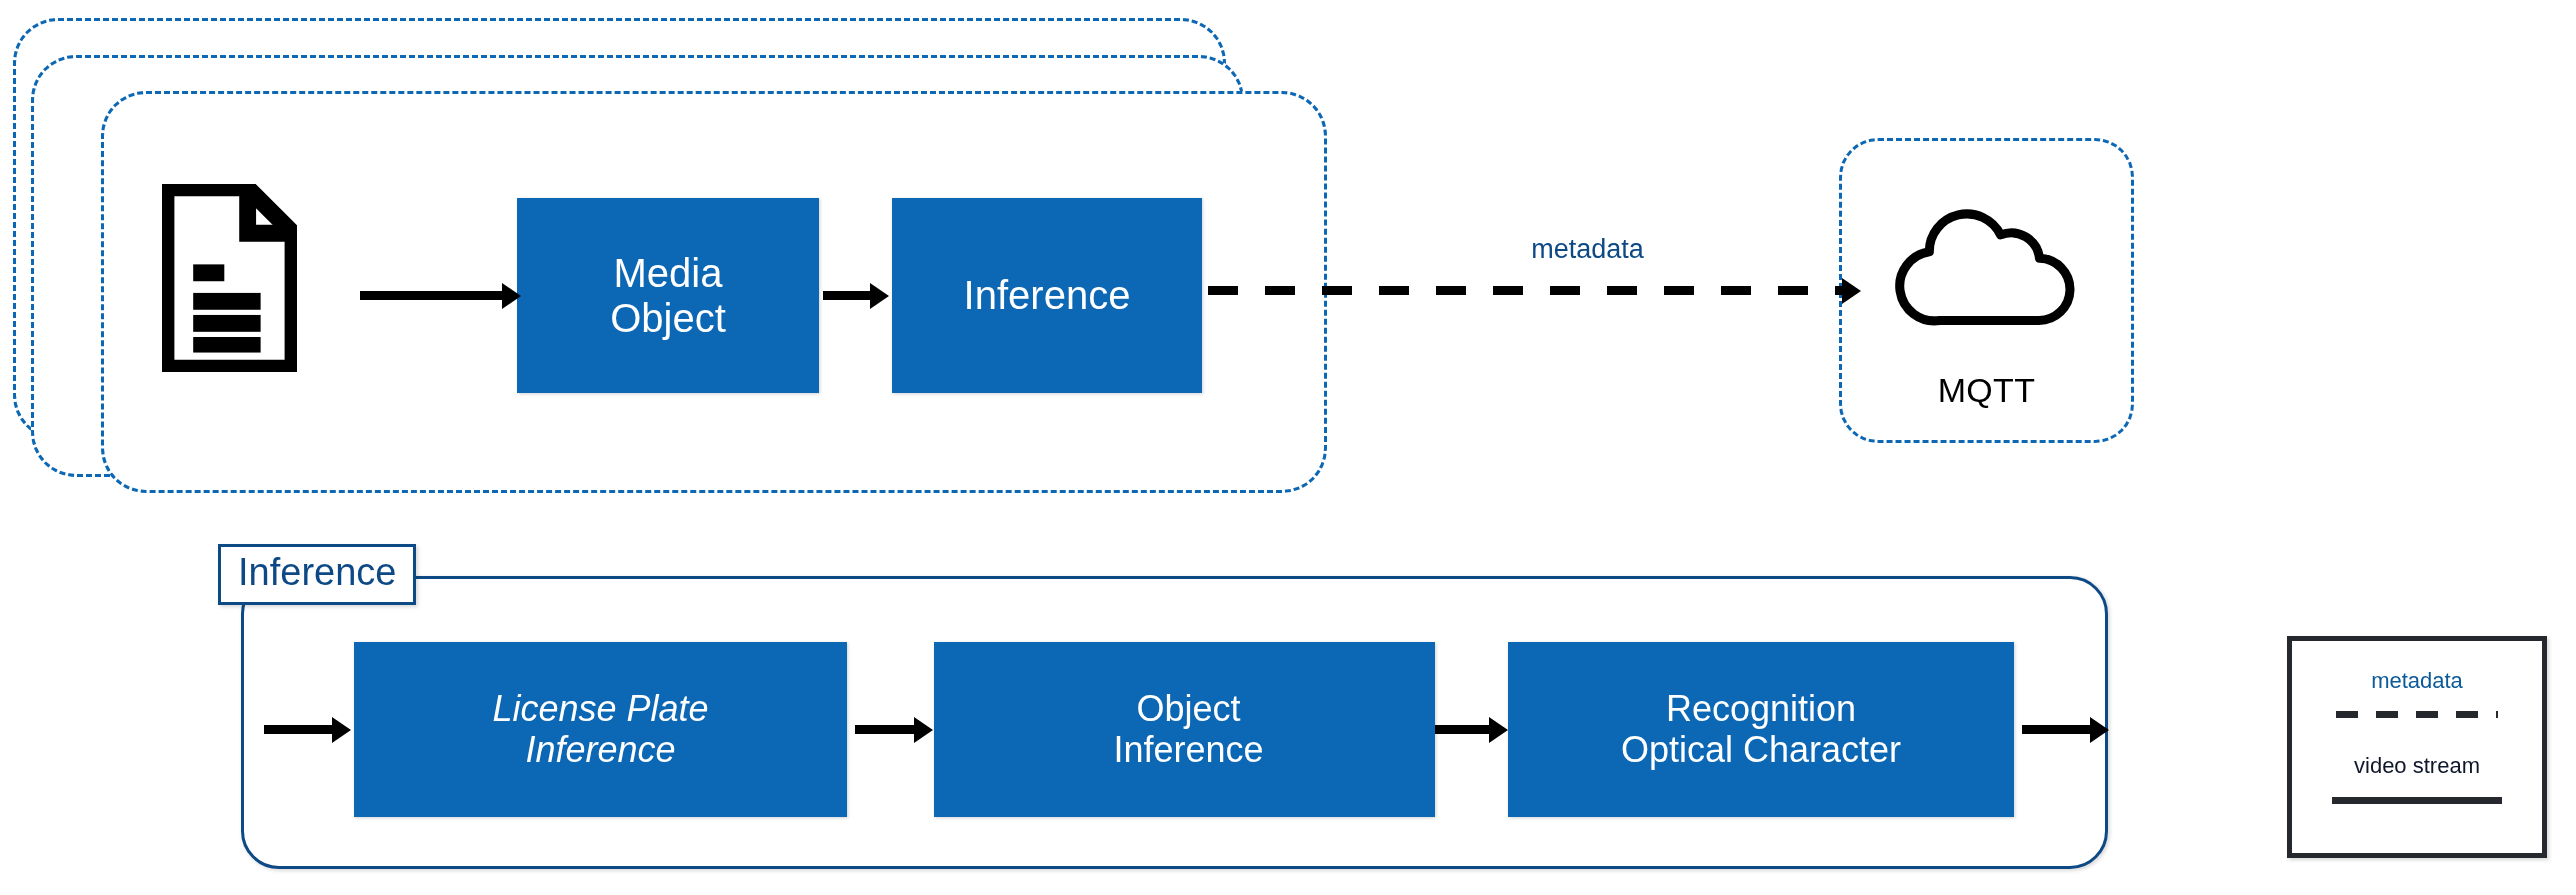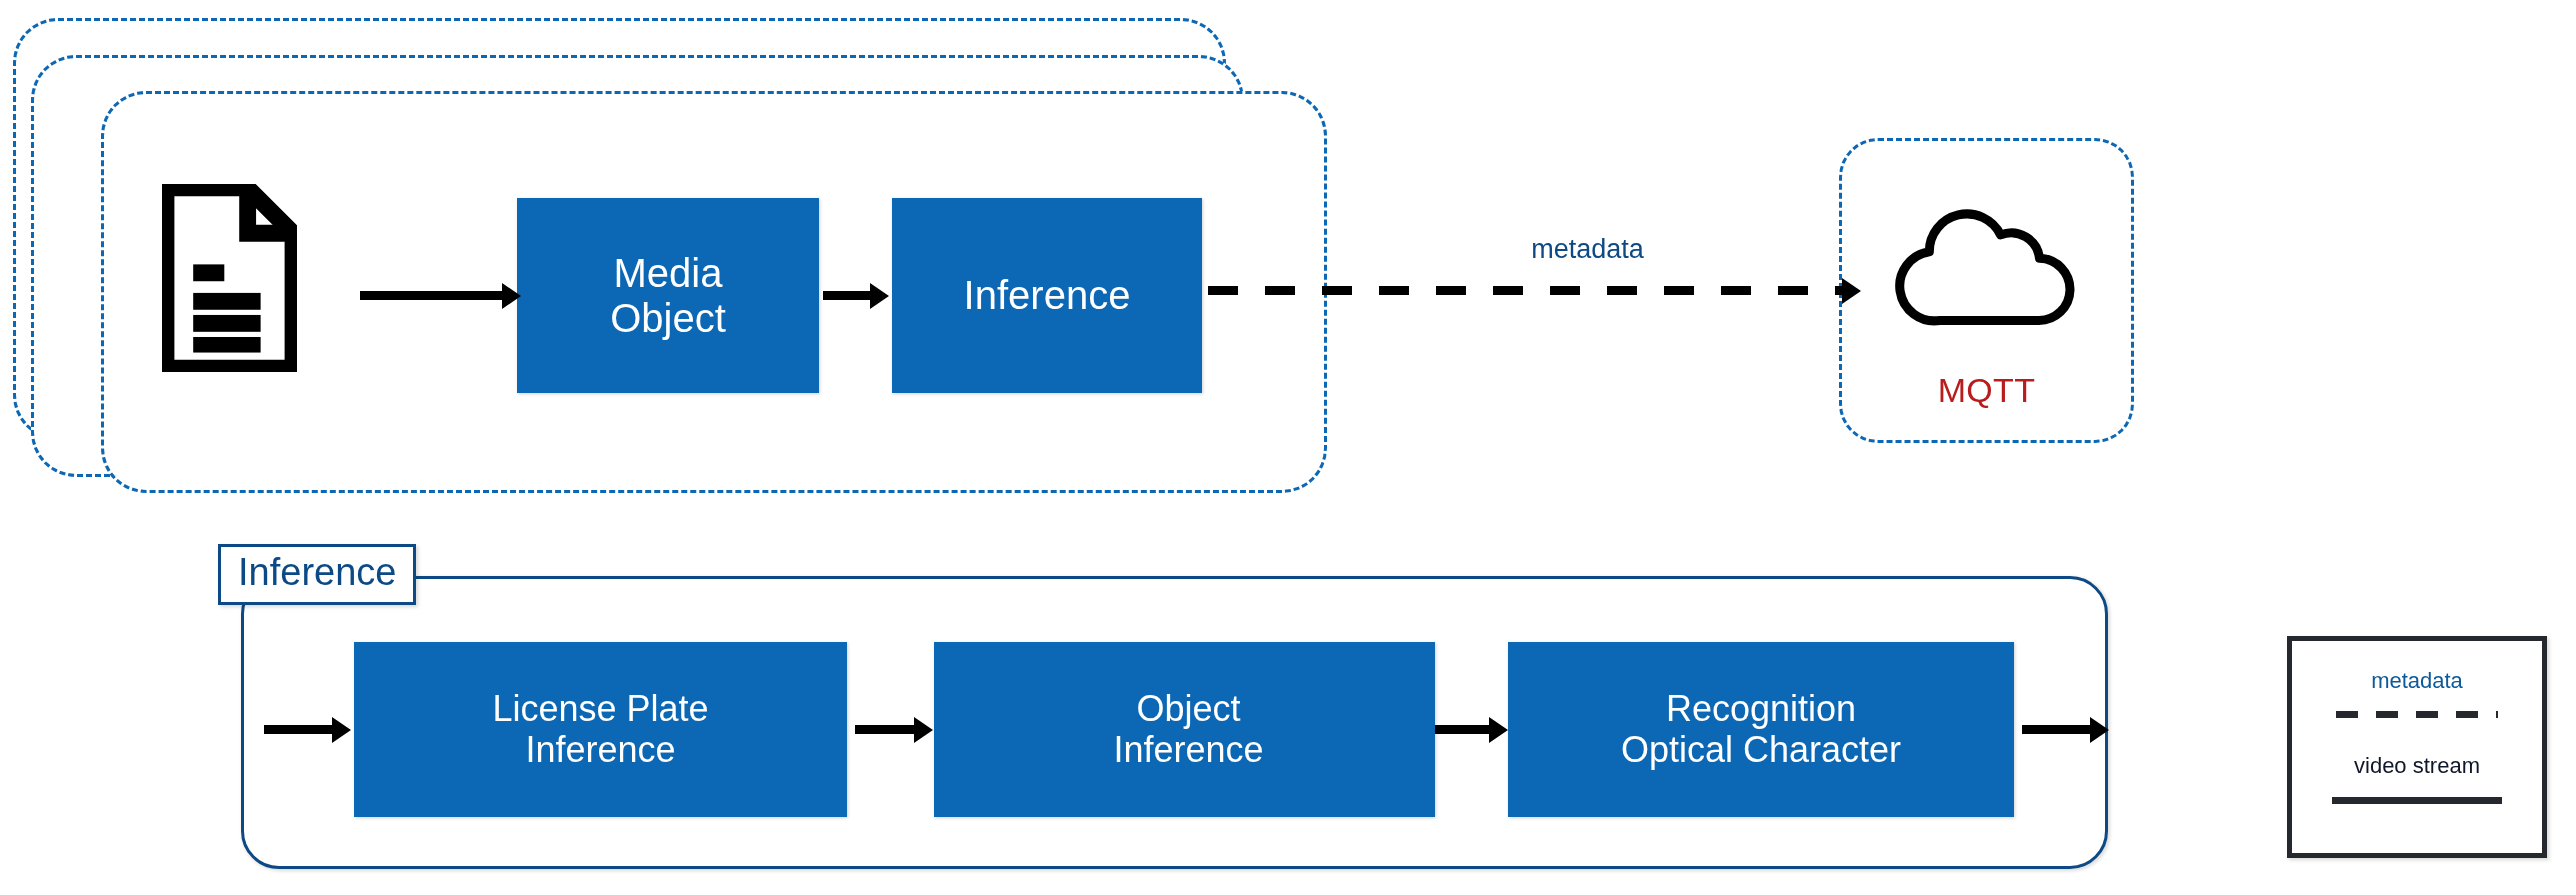--- a/index.html
+++ b/index.html
@@ -21,38 +21,38 @@
   .stack-card.c3{left:97px; top:91px; width:1226px; height:402px; z-index:3;}
 
   
   .mqtt-card{
     position:absolute;left:1835px;top:138px;width:295px;height:305px;
     border:3.9px dashed #0C67B4;border-radius:39px;background:#fff;
     box-sizing:border-box;z-index:3;
   }
   .mqtt-label{
     position:absolute;left:0;right:0;bottom:30px;text-align:center;
-    color:#b91c1c;font-size:34px;letter-spacing:0.3px;
+    color:#000000;font-size:34px;letter-spacing:0.3px;
   }
   .mqtt-cloud{position:absolute;left:50%;top:60px;transform:translateX(-50%);}
 
   
   .doc-icon{position:absolute;left:158px;top:184px;z-index:5;}
 
   
   .blk{
     position:absolute;background:#0C67B4;color:#ffffff;
     display:flex;align-items:center;justify-content:center;
     text-align:center;line-height:1.12;z-index:6;
     box-shadow:1.3px 1.3px 3.2px rgba(0,0,0,.18);
   }
   .blk span{display:block;}
   .blk.media  {left:513px; top:198px; width:302px; height:195px; font-size:40px;}
   .blk.infer  {left:888px;top:198px; width:310px; height:195px; font-size:40px;}
-  .blk.lpd    {left:350px; top:642px; width:493px; height:175px; font-size:36px;}
+  .blk.lpd    {left:350px; top:642px; width:493px; height:175px; font-size:36px;font-style:italic;}
   .blk.track  {left:930px;top:642px; width:493px; height:175px; font-size:36px;padding-left:8px;}
   .blk.ocr    {left:1504px;top:642px; width:506px; height:175px; font-size:36px;}
 
   
   .arrow{position:absolute;height:9px;background:#000;z-index:7;}
   .arrow::after{
     content:"";position:absolute;right:-17px;top:50%;
     transform:translateY(-50%);
     border-left:19.5px solid #000;
     border-top:13.6px solid transparent;

